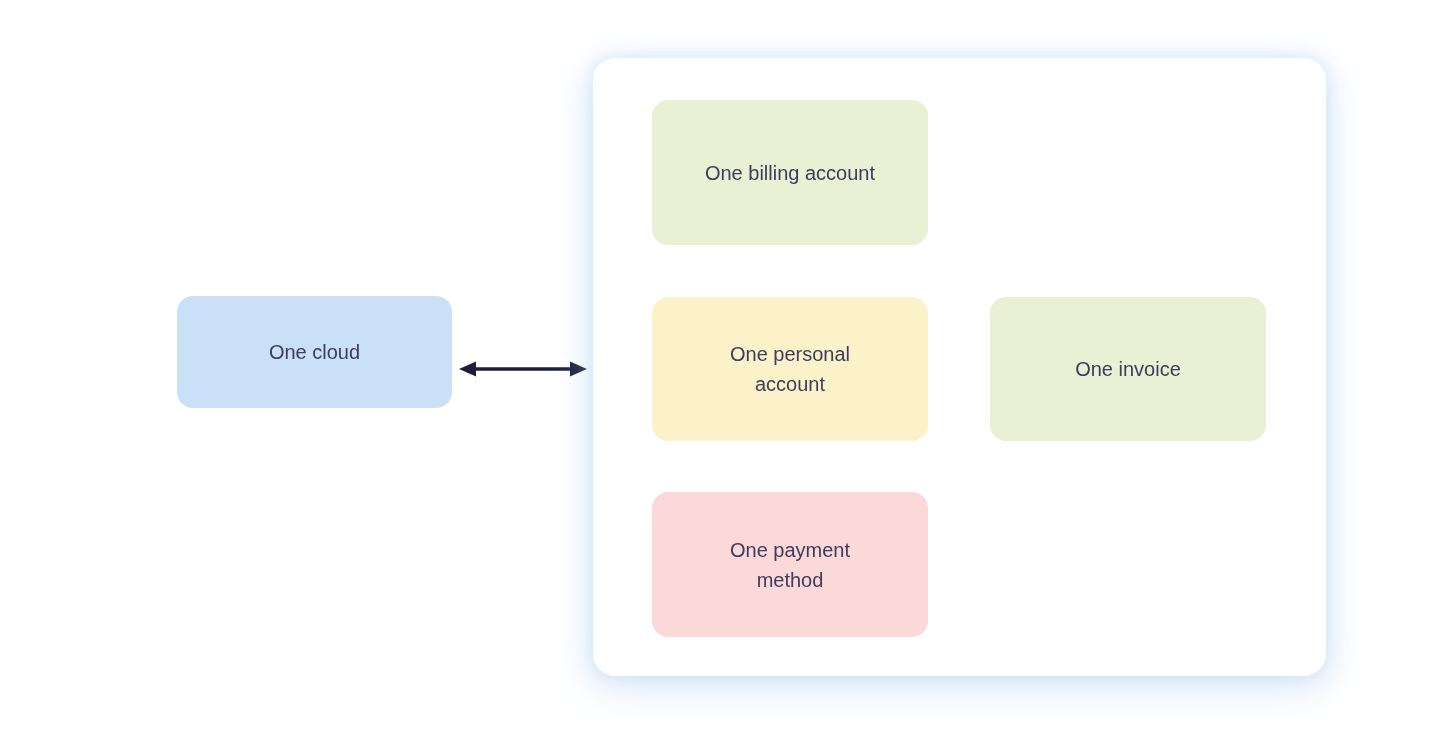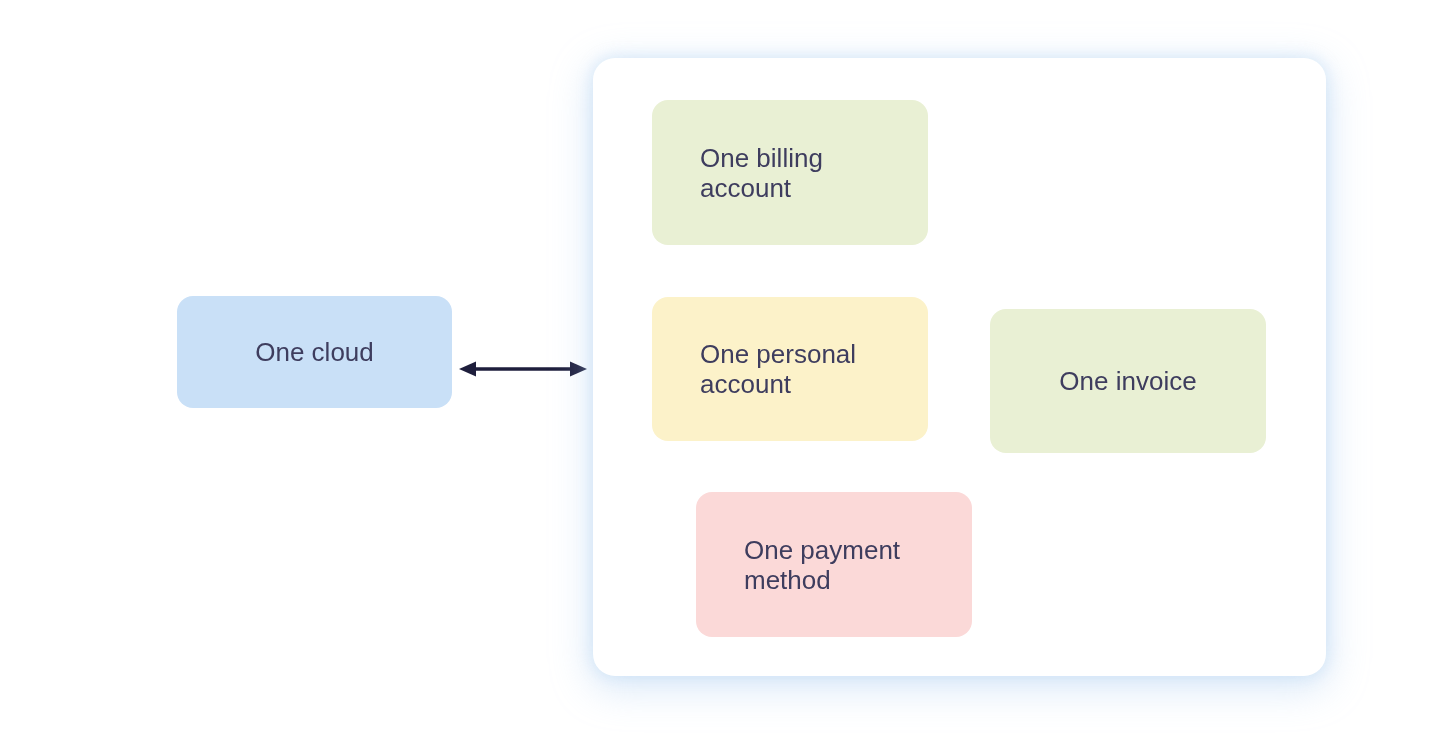--- a/index.html
+++ b/index.html
@@ -9,41 +9,41 @@
     font-family: "Liberation Sans", "DejaVu Sans", sans-serif;
     overflow: hidden;
   }
   .stage { position: relative; width: 1440px; height: 740px; }
 
   .node {
     position: absolute;
     display: flex;
     align-items: center;
     justify-content: center;
-    text-align: left;
+    text-align: center;
     border-radius: 16px;
     color: var(--text-navy, #3e3d5e);
-    font-size: 26px;
+    font-size: 20px;
     line-height: 30px;
     padding: 0 48px;
   }
 
   .node-cloud    { left: 177px; top: 296px; width: 275px; height: 112px; }
   .panel {
     position: absolute;
     left: 593px; top: 58px; width: 733px; height: 618px;
     background: #ffffff;
     border-radius: 22px;
     box-shadow: 0 0 14px 2px rgba(176, 208, 242, 0.35),
                 0 10px 38px 4px rgba(168, 202, 240, 0.40);
   }
   .node-billing  { left: 652px; top: 100px; width: 276px; height: 145px; }
   .node-personal { left: 652px; top: 297px; width: 276px; height: 144px; }
-  .node-invoice  { left: 990px; top: 309px; width: 276px; height: 144px; }
-  .node-payment  { left: 652px; top: 492px; width: 276px; height: 145px; margin-left: 44px; }
+  .node-invoice  { left: 990px; top: 297px; width: 276px; height: 144px; }
+  .node-payment  { left: 652px; top: 492px; width: 276px; height: 145px; }
 
   svg.overlay {
     position: absolute;
     left: 0; top: 0;
     width: 1440px; height: 740px;
     pointer-events: none;
   }
   .connector {
     fill: none;
     stroke: var(--line-navy, #1e1e3c);

